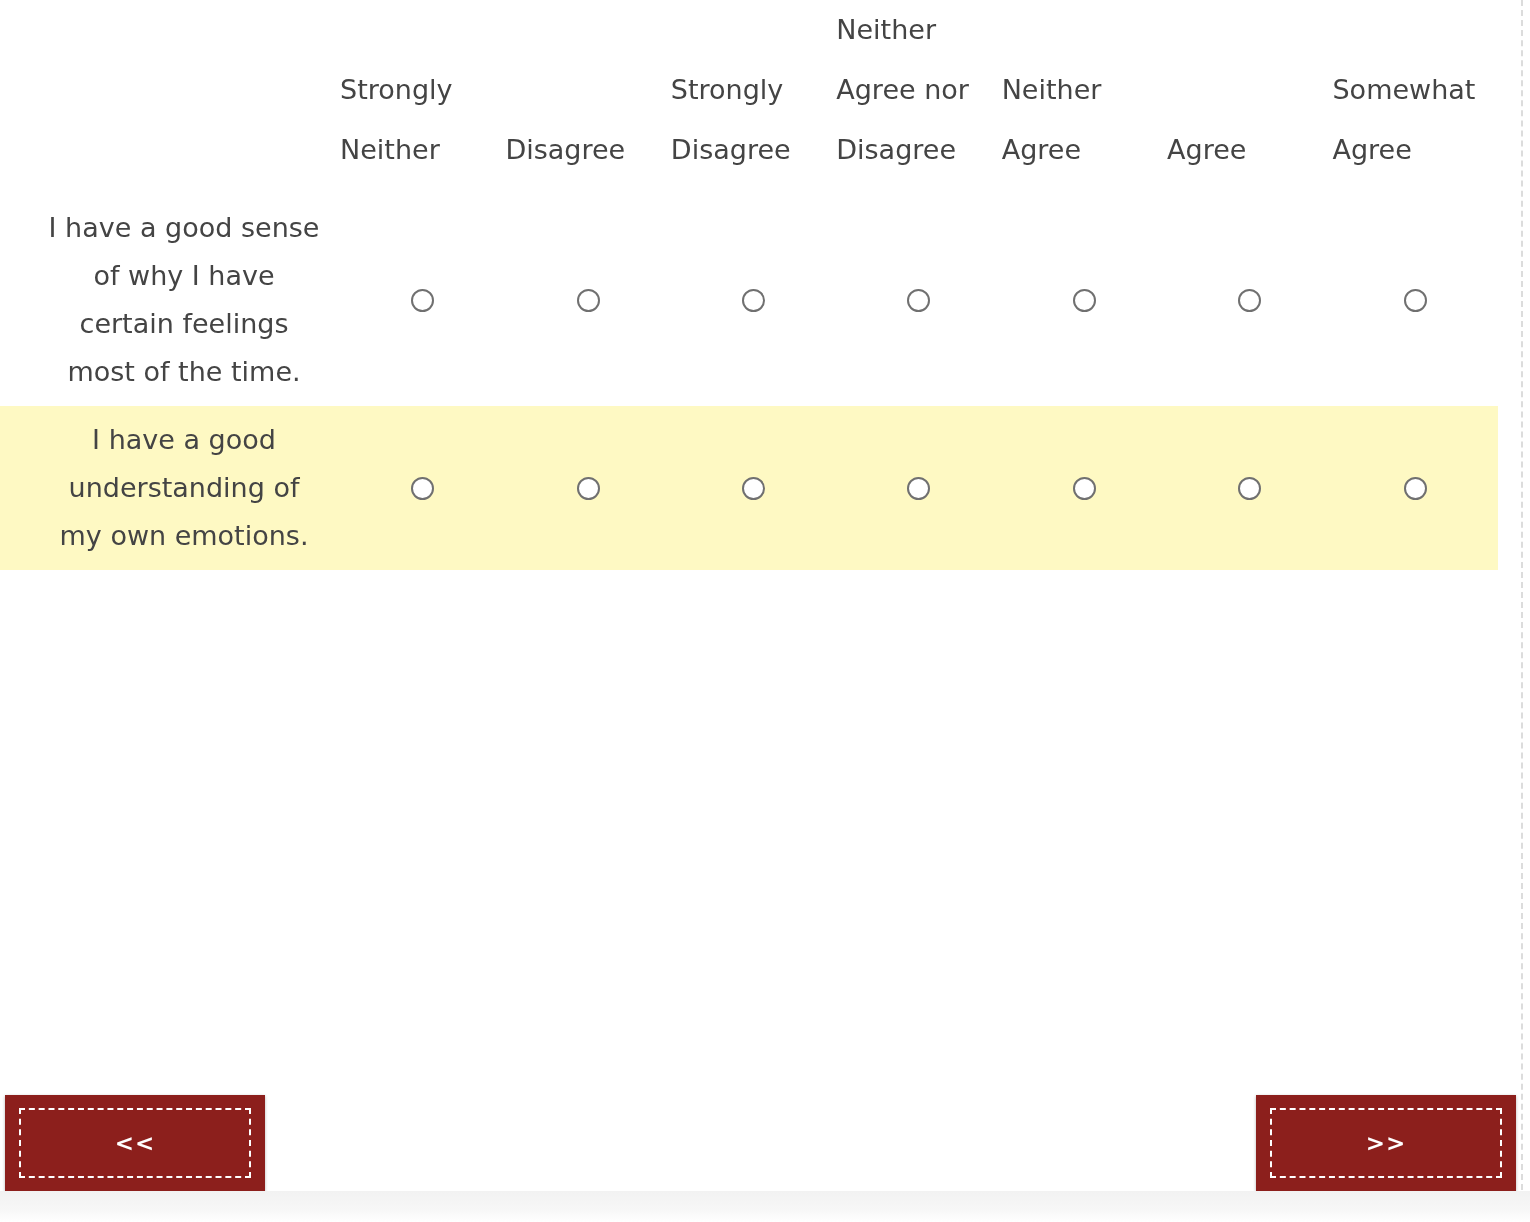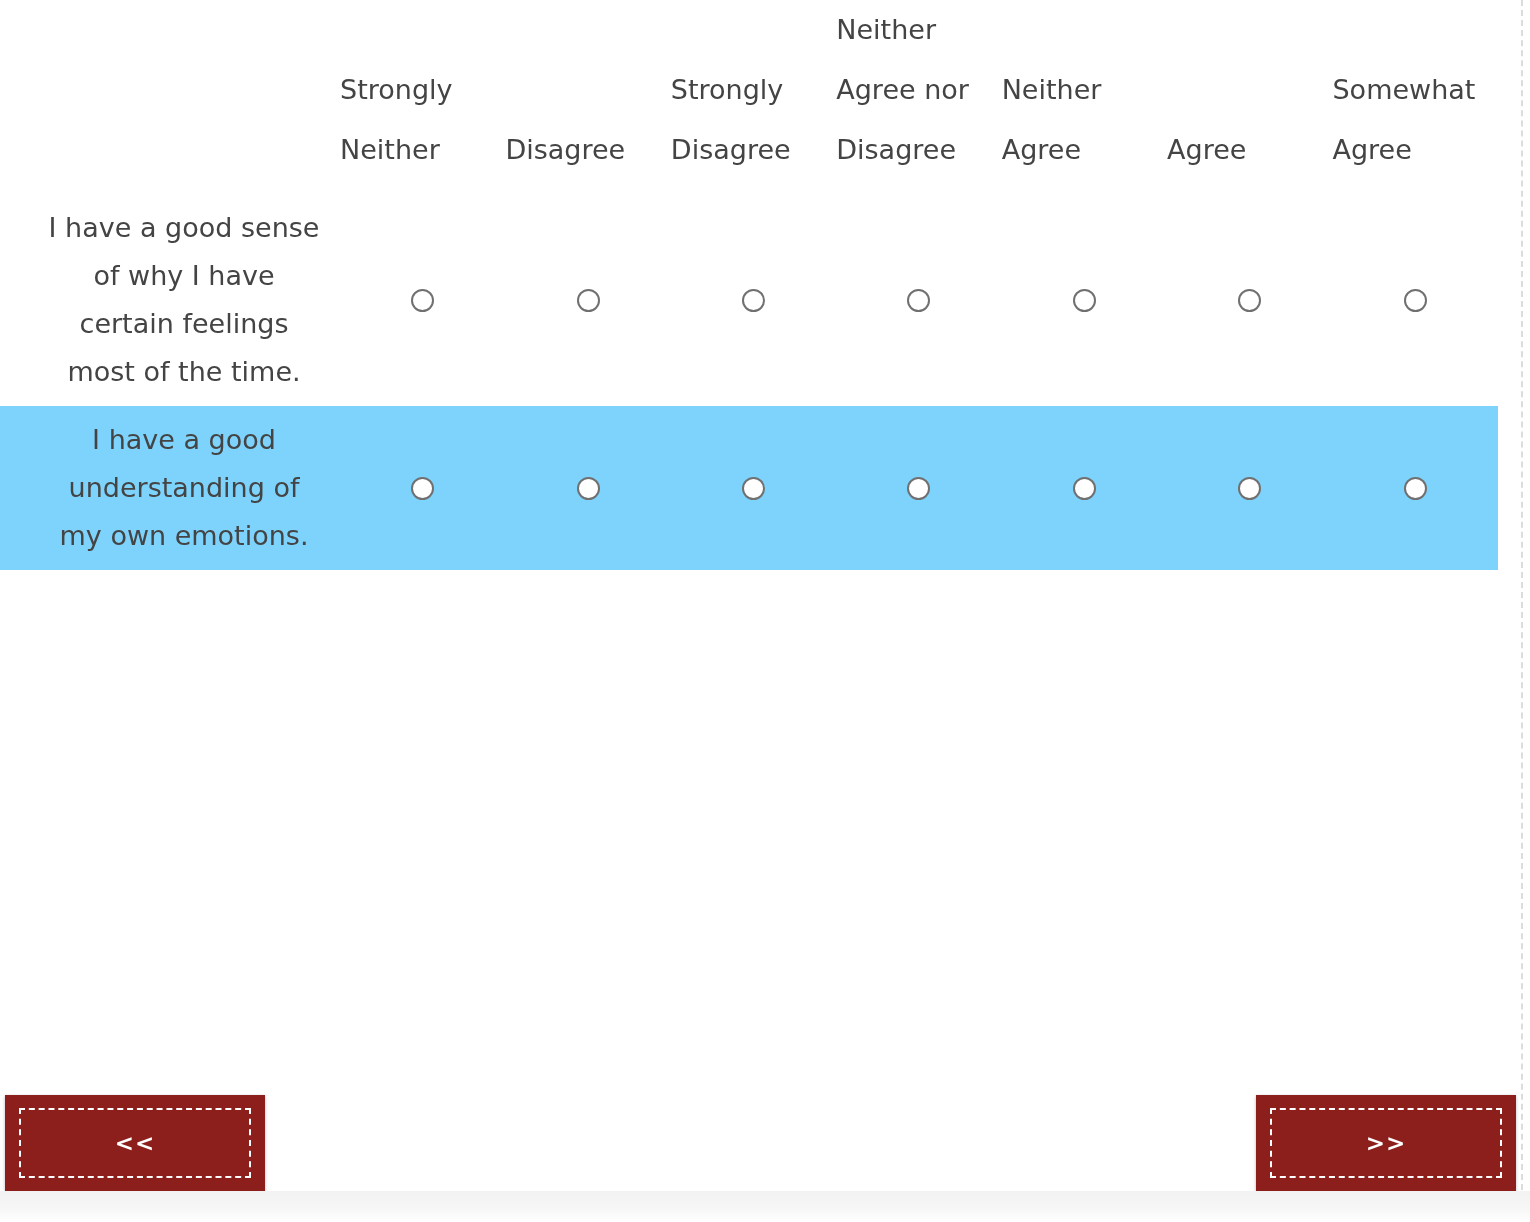--- a/index.html
+++ b/index.html
@@ -62,21 +62,21 @@
   }
 
   tbody td.statement {
     text-align: center;
     font-size: 27px;
     line-height: 48px;
     color: #444444;
     padding: 10px 18px 10px 46px;
   }
 
-  tbody tr.striped td { background: #7dd3fc; }
+  tbody tr.striped td { background: #fef9c3; }
 
   .radio {
     display: inline-block;
     width: 23px;
     height: 23px;
     border: 2px solid #707070;
     border-radius: 50%;
     background: #ffffff;
     vertical-align: middle;
     cursor: pointer;

